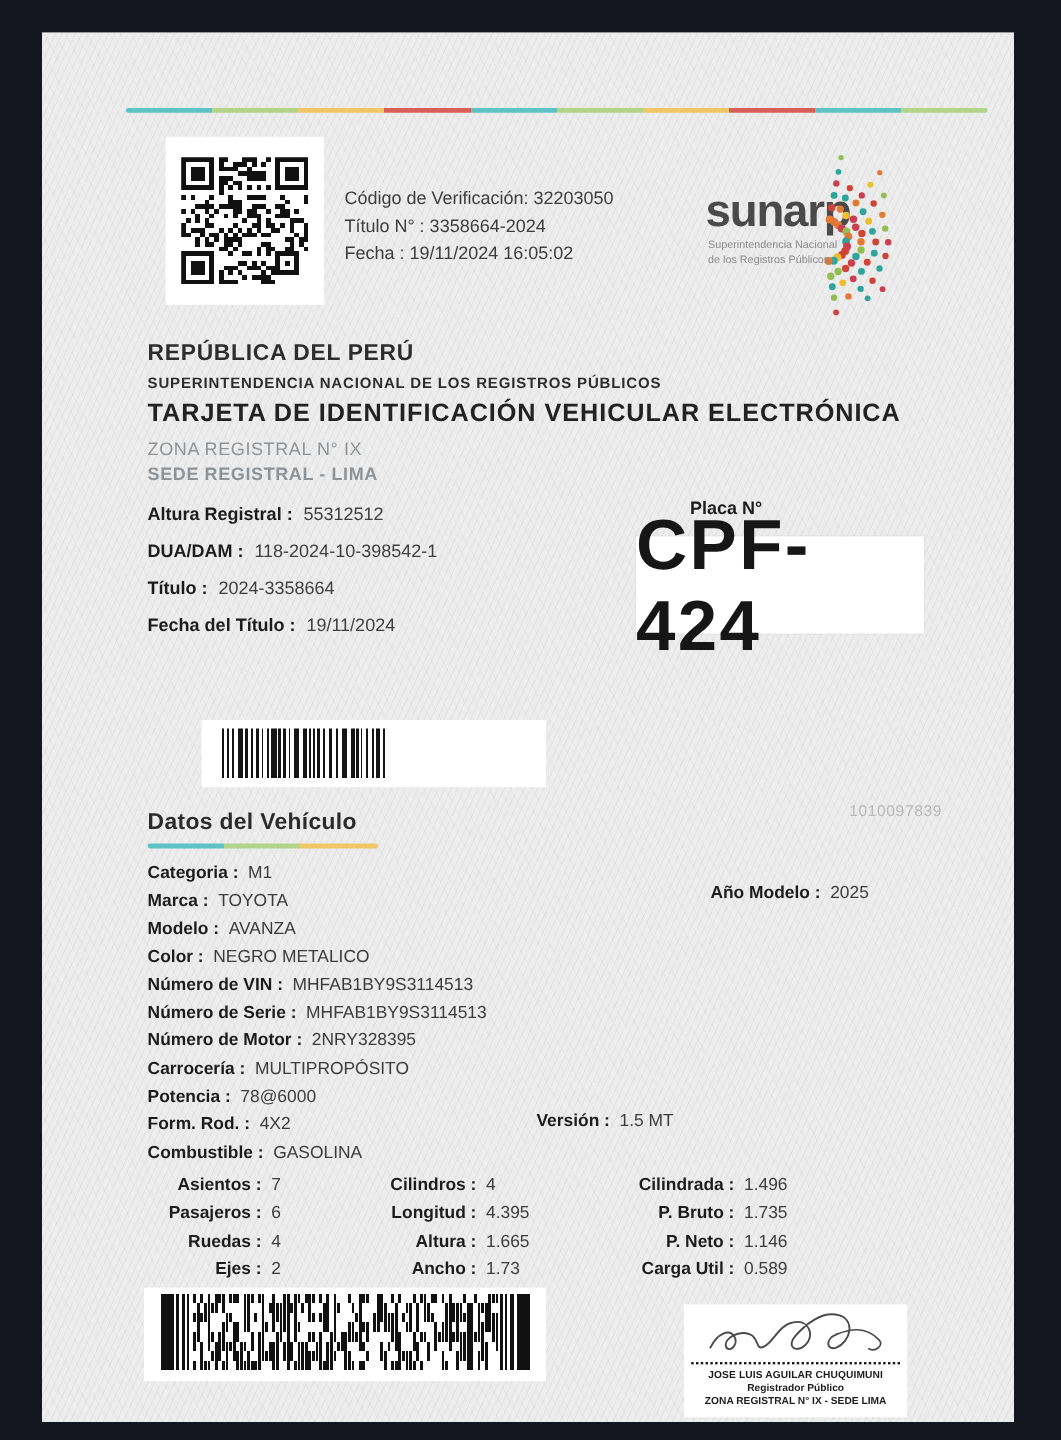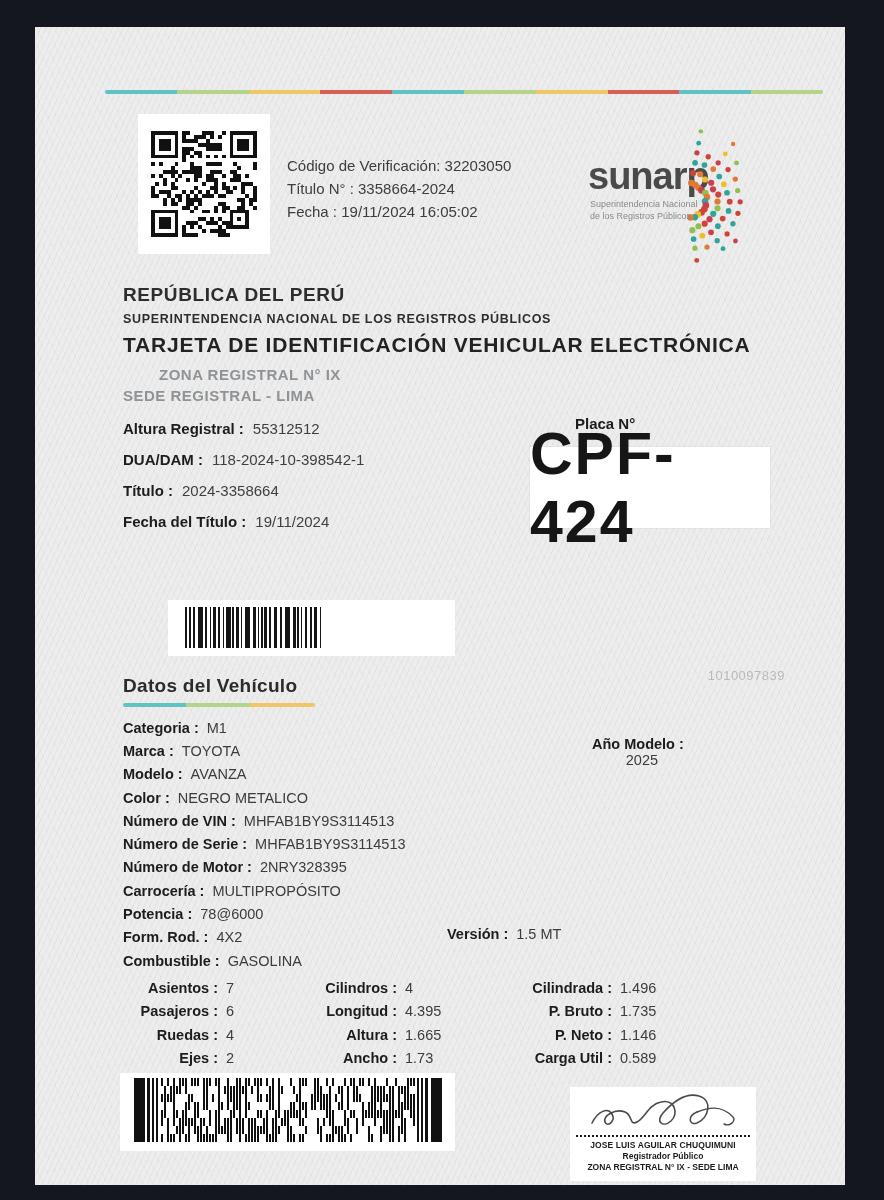--- a/index.html
+++ b/index.html
@@ -27,21 +27,21 @@
   
   #logo{left:553px;top:110px;width:230px;height:135px;}
   #logo .wordmark{position:absolute;left:0;top:18px;font-size:38px;font-weight:bold;color:#4a4a4a;letter-spacing:-1px;}
   #logo .sub{position:absolute;left:2px;top:62px;font-size:9px;line-height:11.5px;color:#8a8a8a;}
   #logo svg{position:absolute;left:72px;top:-14px;}
   
   #header{left:88px;top:257px;color:#2d2d2d;}
   .h-rep{font-size:19px;font-weight:bold;letter-spacing:0.6px;line-height:22px;}
   .h-ent{font-size:12.5px;font-weight:bold;letter-spacing:0.7px;line-height:15px;margin-top:6px;}
   .h-doc{font-size:21px;font-weight:bold;letter-spacing:0.8px;line-height:24px;margin-top:6px;color:#222;}
-  .h-zona{font-size:15px;font-weight:bold;letter-spacing:0.5px;line-height:18px;margin-top:9px;color:#8f9396;margin-left:36px;}
+  .h-zona{font-size:15px;font-weight:normal;letter-spacing:0.5px;line-height:18px;margin-top:9px;color:#8f9396;}
   .h-sede{font-size:15px;font-weight:bold;letter-spacing:0.5px;line-height:18px;margin-top:3px;color:#8f9396;}
   
   #regblock{left:88px;top:386px;}
   .reg-row{height:31px;display:flex;align-items:center;}
   .reg-row .lbl{font-weight:bold;font-size:15px;color:#1c1c1c;margin-right:9px;white-space:pre;}
   .reg-row .val{font-size:15px;color:#3f3f3f;}
   
   #placa-label{left:540px;top:388px;width:160px;font-size:15px;font-weight:bold;color:#1c1c1c;}
   #placa-box{left:495px;top:420px;width:240px;height:81px;background:#fff;display:flex;align-items:center;justify-content:center;box-shadow:0 0 0 1px rgba(0,0,0,0.03);}
   #placa-box .placa-val{font-size:59px;font-weight:bold;color:#161616;letter-spacing:2px;}
@@ -50,21 +50,21 @@
   #bc1-box svg{position:absolute;left:17px;top:7px;}
   
   #datos-title{left:88px;top:648px;font-size:19px;font-weight:bold;color:#2b2b2b;letter-spacing:0.3px;}
   #datos-underline{left:88px;top:676px;width:192px;height:4px;border-radius:2px;}
   #doc-number{left:638px;top:641px;width:112px;text-align:right;font-size:13px;color:#b9b9b9;letter-spacing:0.5px;}
   
   #fields{left:88px;top:689px;}
   .frow{height:23.3px;display:flex;align-items:center;}
   .frow .lbl{font-weight:bold;font-size:14.5px;color:#1c1c1c;margin-right:8px;white-space:pre;}
   .frow .val{font-size:14.5px;color:#3c3c3c;}
-  #anio-modelo{left:557px;top:709px;display:flex;align-items:center;flex-direction:column;}
+  #anio-modelo{left:557px;top:709px;display:flex;align-items:center;}
   #anio-modelo .lbl,#version-field .lbl{font-weight:bold;font-size:14.5px;color:#1c1c1c;margin-right:8px;}
   #anio-modelo .val,#version-field .val{font-size:14.5px;color:#3c3c3c;}
   #version-field{left:412px;top:899px;display:flex;align-items:center;}
   
   #specs{left:55px;top:949px;width:650px;}
   .specs-row{display:flex;height:23.5px;align-items:center;}
   .spec-cell{display:flex;align-items:center;}
   .spec-cell.c1{width:200px;}
   .spec-cell.c2{width:205px;}
   .spec-cell.c3{width:245px;}

